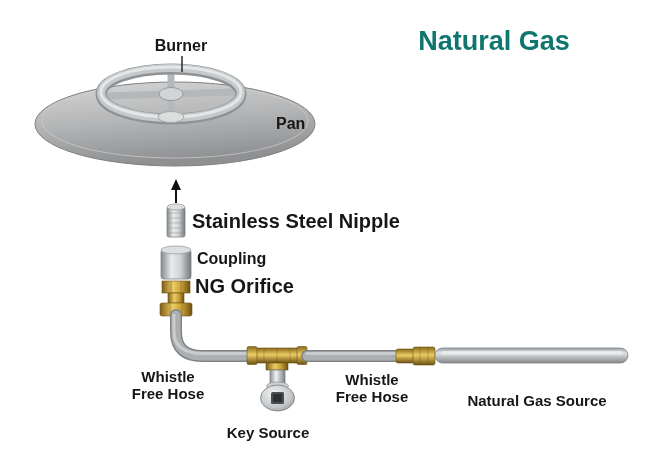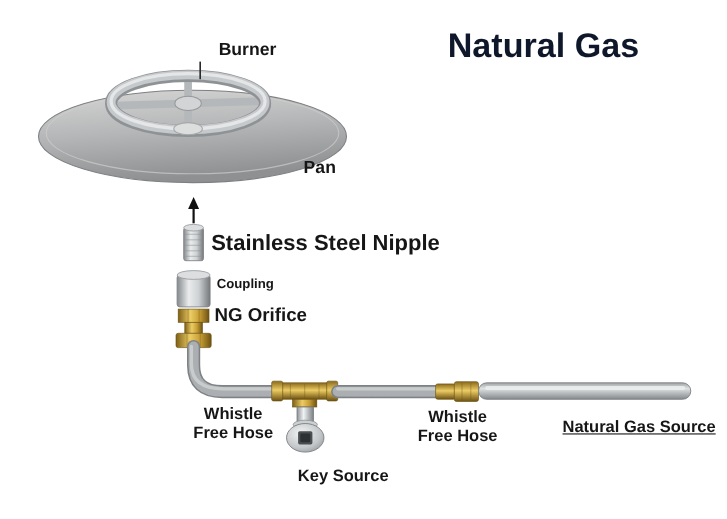--- a/index.html
+++ b/index.html
@@ -14,28 +14,28 @@
   svg.diagram { position:absolute; left:0; top:0; }
   .label {
     position:absolute;
     font-weight:700;
     color:#161616;
     font-size:15px;
     line-height:17px;
     white-space:nowrap;
   }
   .label.big { font-size:16px; }
-  .center { transform:translateX(-50%); text-align:center;margin-left:44px; }
+  .center { transform:translateX(-50%); text-align:center; }
   .title {
     position:absolute;
     left:348px; top:24px; width:292px;
     text-align:center;
-    color:#0f172a;
+    color:#0f766e;
     font-weight:700;
-    font-size:31px;
+    font-size:27px;
     line-height:35px;
   }
 </style>
 </head>
 <body>
 
 <div class="stage">
 
   <svg class="diagram" width="661" height="472" viewBox="0 0 661 472">
     <defs>
@@ -177,35 +177,35 @@
       <rect x="441" y="351" width="182" height="3.5" rx="1.75" fill="#eceeee" opacity="0.85"></rect>
     </g>
   </svg>
 
   <div class="title">
     <div>Natural Gas</div>
   </div>
 
   <div class="label big center" style="left:181px; top:37px;">Burner</div>
 
-  <div class="label big" style="left:276px; top:115px;margin-top:29px;">Pan</div>
+  <div class="label big" style="left:276px; top:115px;">Pan</div>
 
   <div class="label" style="left:192px; top:213px; font-size:20px;">Stainless Steel Nipple</div>
 
-  <div class="label" style="left:197px; top:250px; font-size:12px;">Coupling</div>
-
-  <div class="label" style="left:195px; top:278px; font-size:17px;">NG Orifice</div>
+  <div class="label" style="left:197px; top:250px; font-size:16px;">Coupling</div>
+
+  <div class="label" style="left:195px; top:278px; font-size:20px;">NG Orifice</div>
 
   <div class="label center" style="left:168px; top:368px;">
     <div>Whistle</div>
     <div>Free Hose</div>
   </div>
 
   <div class="label center" style="left:372px; top:371px;">
     <div>Whistle</div>
     <div>Free Hose</div>
   </div>
 
   <div class="label center" style="left:268px; top:424px;">Key Source</div>
 
-  <div class="label center" style="left:537px; top:380px;text-decoration:underline;">Natural Gas Source</div>
+  <div class="label center" style="left:537px; top:392px;">Natural Gas Source</div>
 
 </div>
 
 </body></html>

